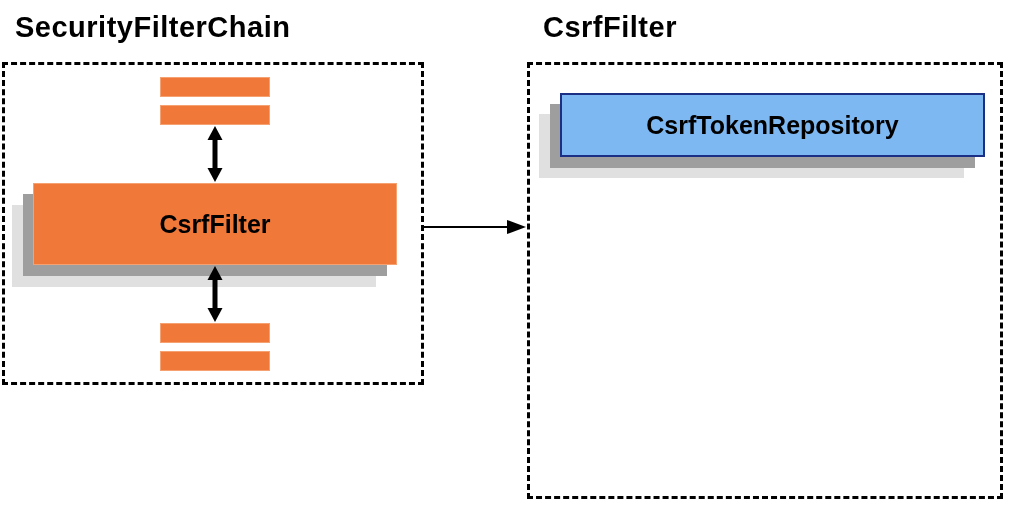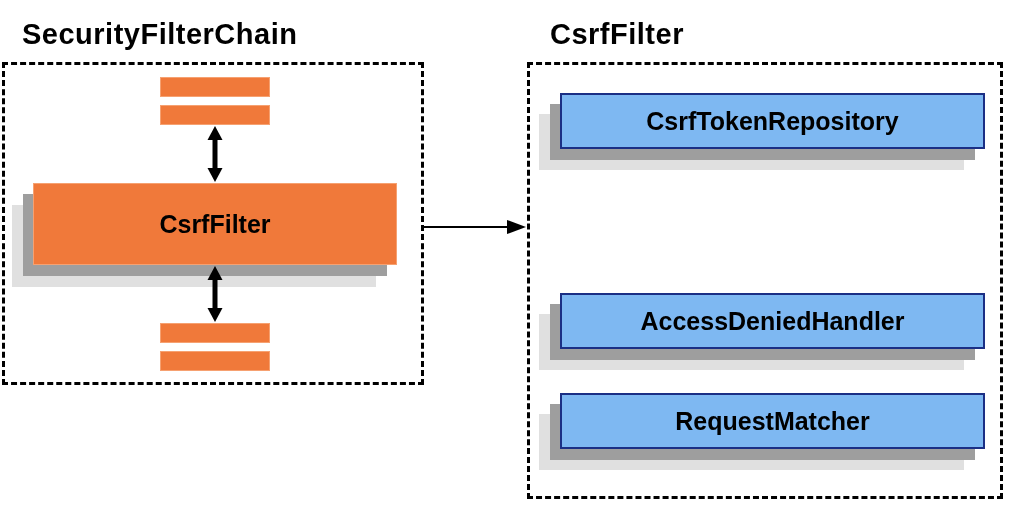--- a/index.html
+++ b/index.html
@@ -20,21 +20,21 @@
   }
   .canvas {
     position: relative;
     width: 1010px;
     height: 505px;
     background: var(--bg);
     overflow: hidden;
   }
   .title {
     position: absolute;
-    margin: 12px;
+    margin: 5px;
     top: 6px;
     font-size: 29px;
     font-weight: bold;
     color: var(--ink);
     white-space: nowrap;
     letter-spacing: 0.5px;
   }
   #title-left  { left: 10px; }
   #title-right { left: 538px; }
 
@@ -78,21 +78,21 @@
   .orange-node .node-label {
     font-size: 25px;
     font-weight: bold;
     color: var(--ink);
   }
 
   .component-node {
     position: absolute;
     left: 560px;
     width: 425px;
-    height: 56px;
+    height: 64px;
     background: var(--blue-fill);
     border: 2px solid var(--blue-border);
     box-sizing: border-box;
     box-shadow: -10px 11px 0 0 var(--shadow-dark), -21px 21px 0 0 var(--shadow-light);
     display: flex;
     align-items: center;
     justify-content: center;
   }
   #component-0 { top: 93px;  }
   #component-1 { top: 193px; }
@@ -144,20 +144,14 @@
   </svg>
 
   <svg class="h-arrow" width="103" height="18" viewBox="0 0 103 18">
     <line x1="0" y1="9" x2="84" y2="9" stroke="#000" stroke-width="2"></line>
     <polygon points="102,9 83,2 83,16" fill="#000"></polygon>
   </svg>
 
   <div class="component-node" id="component-0">
     <span class="node-label">CsrfTokenRepository</span>
   </div>
-  <div class="component-node" id="component-2">
-    <span class="node-label">AccessDeniedHandler</span>
-  </div>
-  <div class="component-node" id="component-3">
-    <span class="node-label">RequestMatcher</span>
-  </div>
 
 </div>
 
 </body></html>

